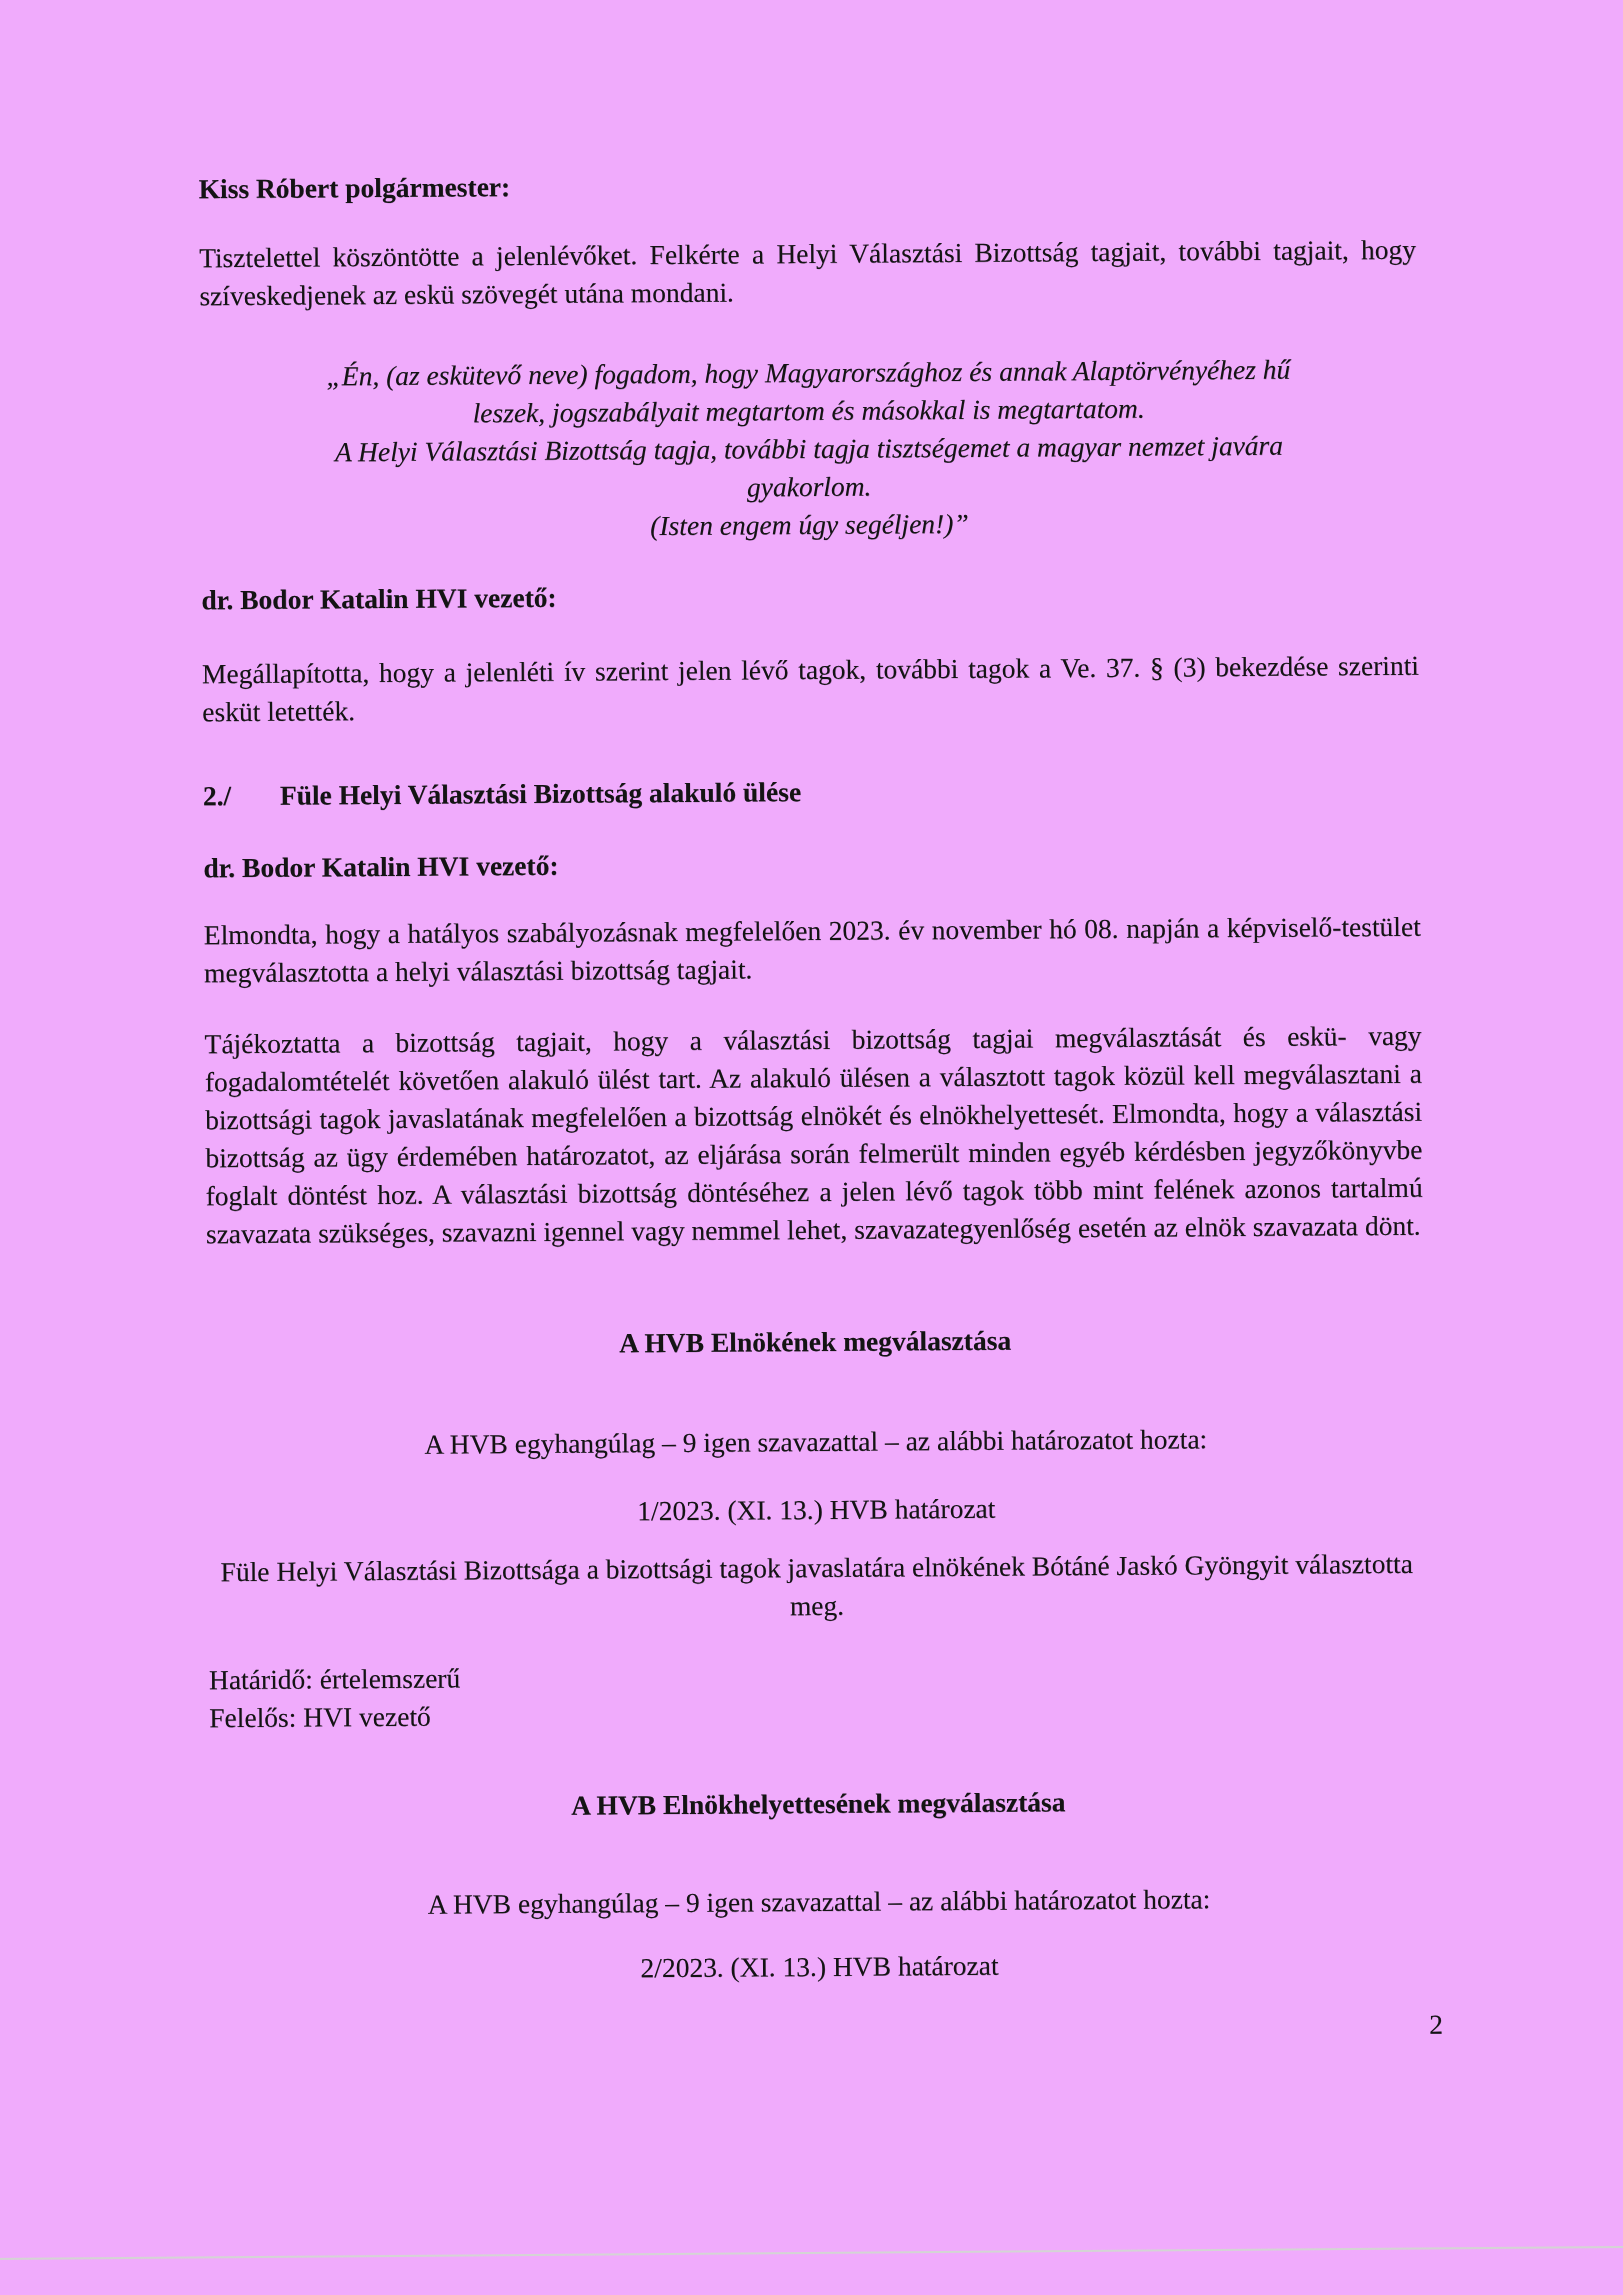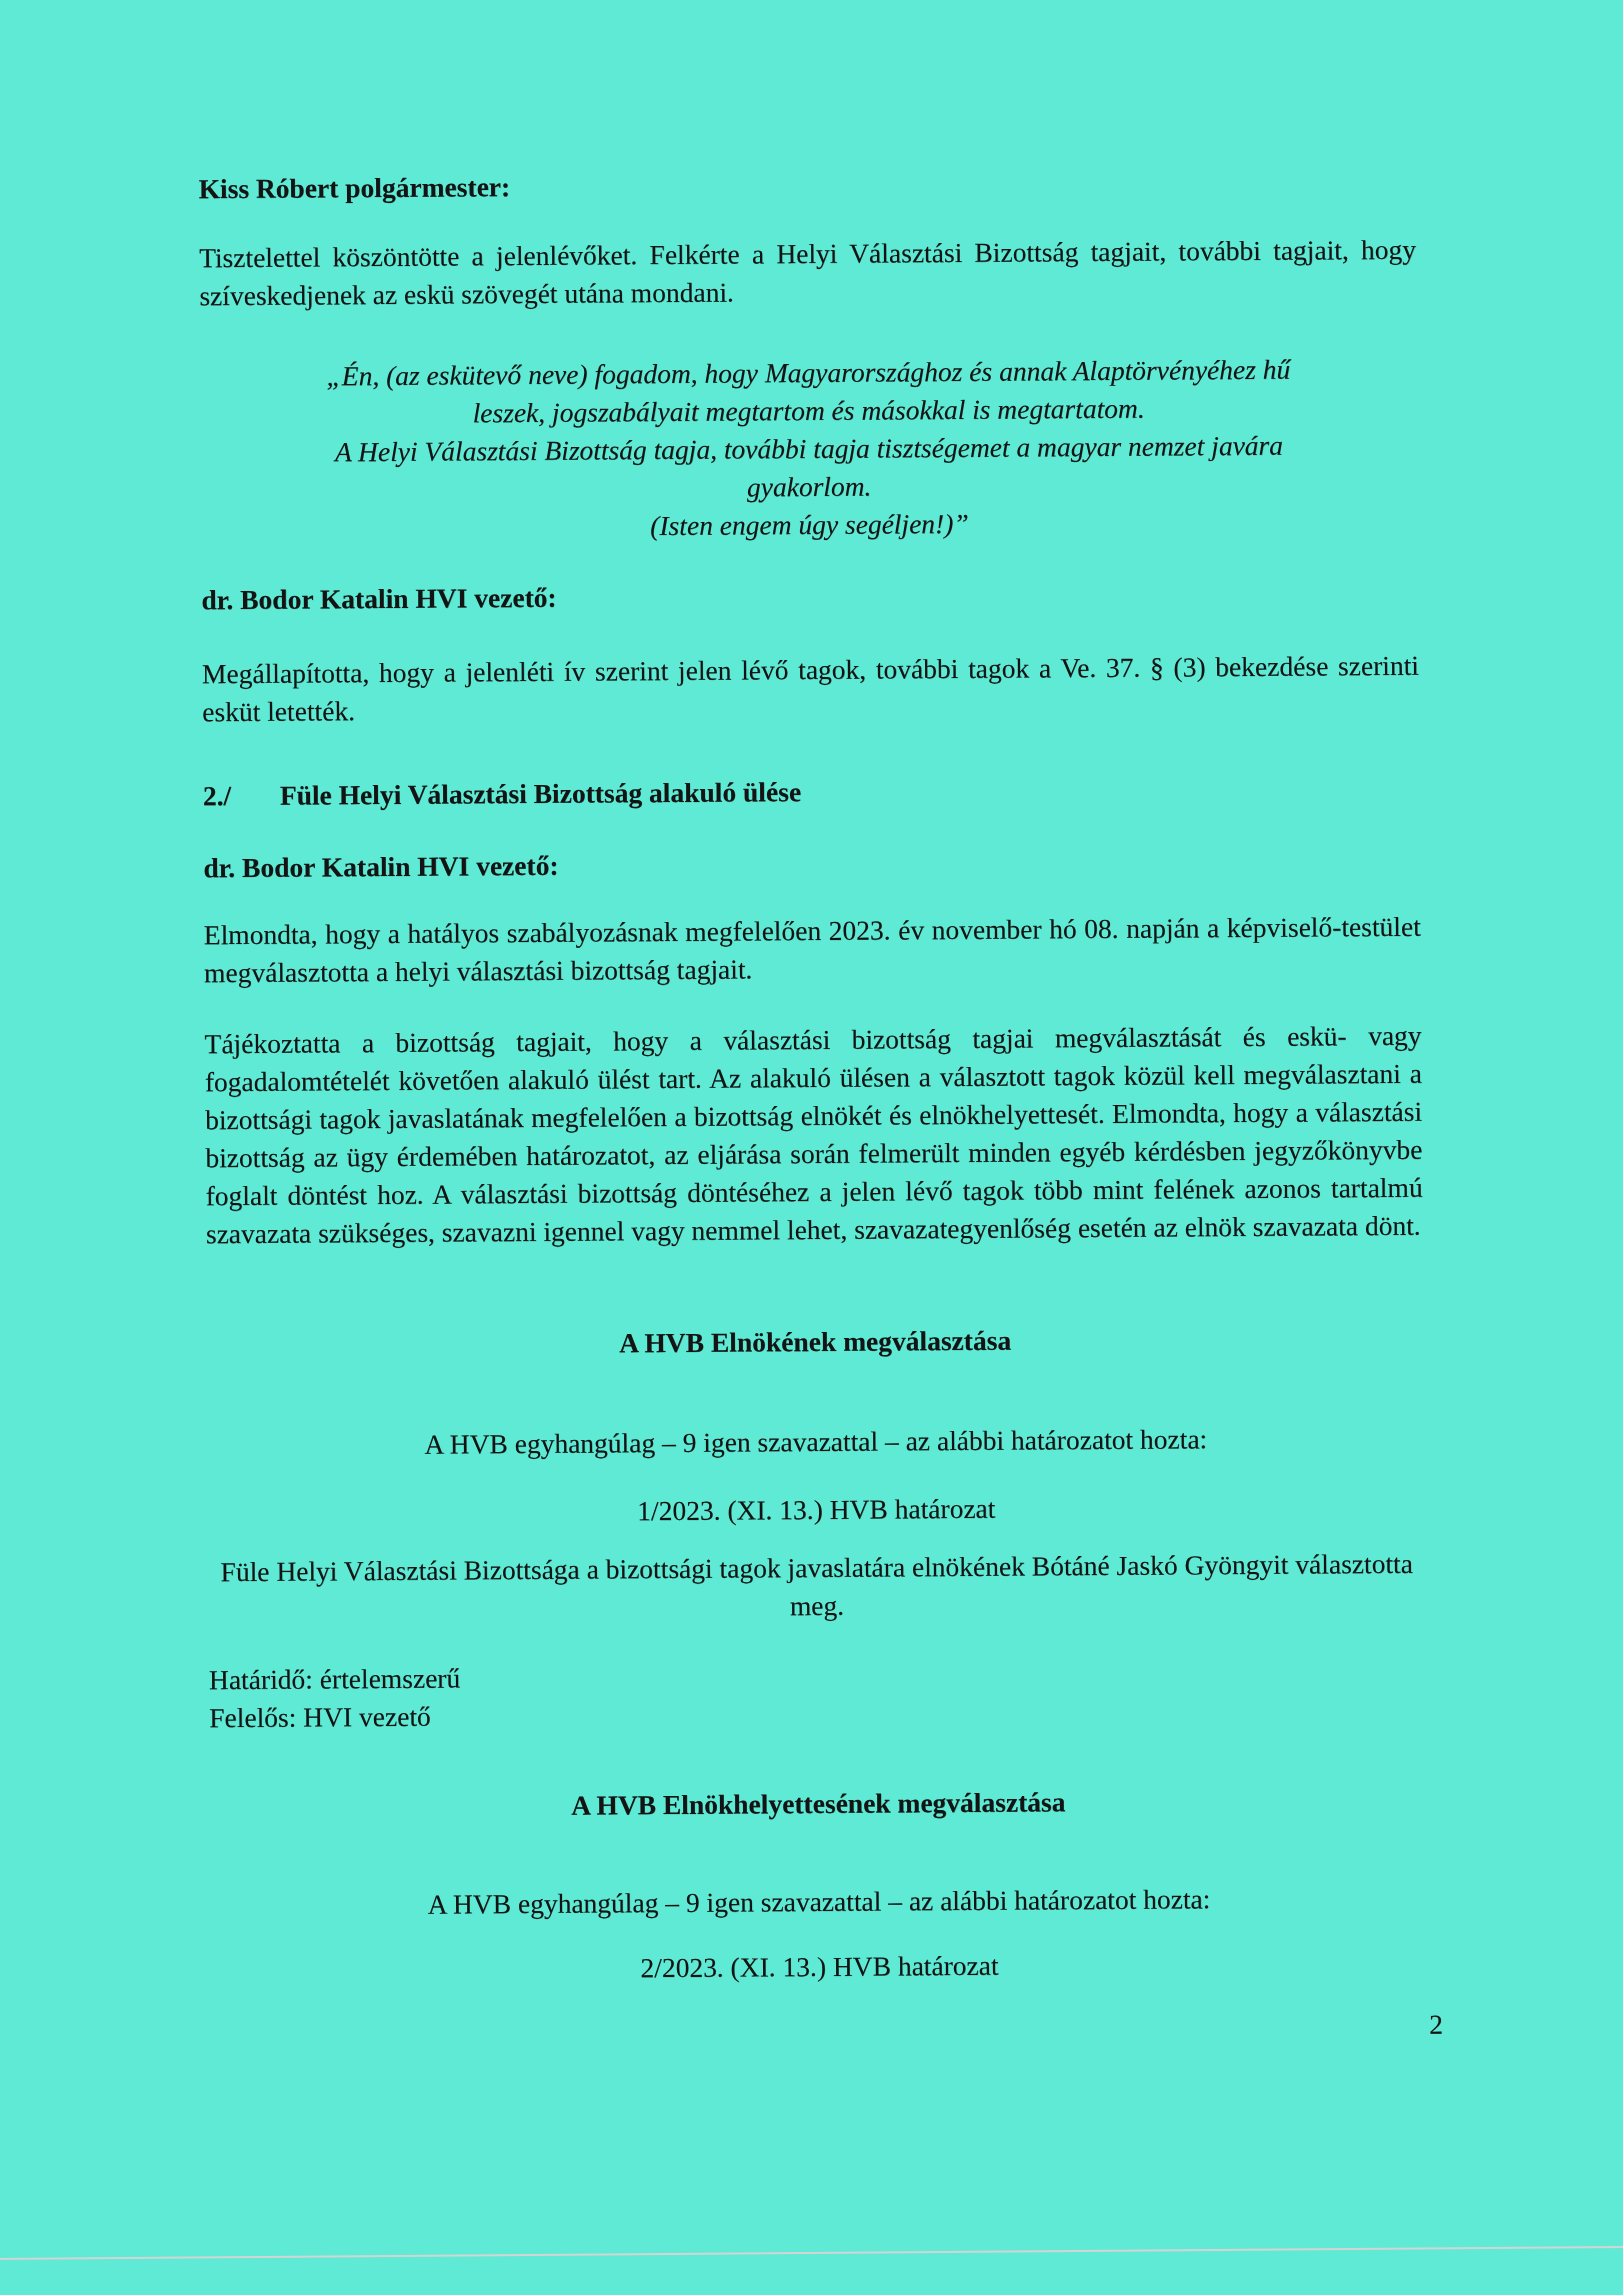--- a/index.html
+++ b/index.html
@@ -4,21 +4,21 @@
 <style>
   html, body {
     margin: 0;
     padding: 0;
     background: #ffffff;
   }
   .page {
     position: relative;
     width: 1623px;
     height: 2295px;
-    background: #5eead4;
+    background: #f0abfc;
     overflow: hidden;
     font-family: "Liberation Serif", "DejaVu Serif", serif;
     color: #141414;
   }
   .content {
     position: absolute;
     left: 203px;
     right: 203px;
     top: 0;
     transform: rotate(-0.4deg);

